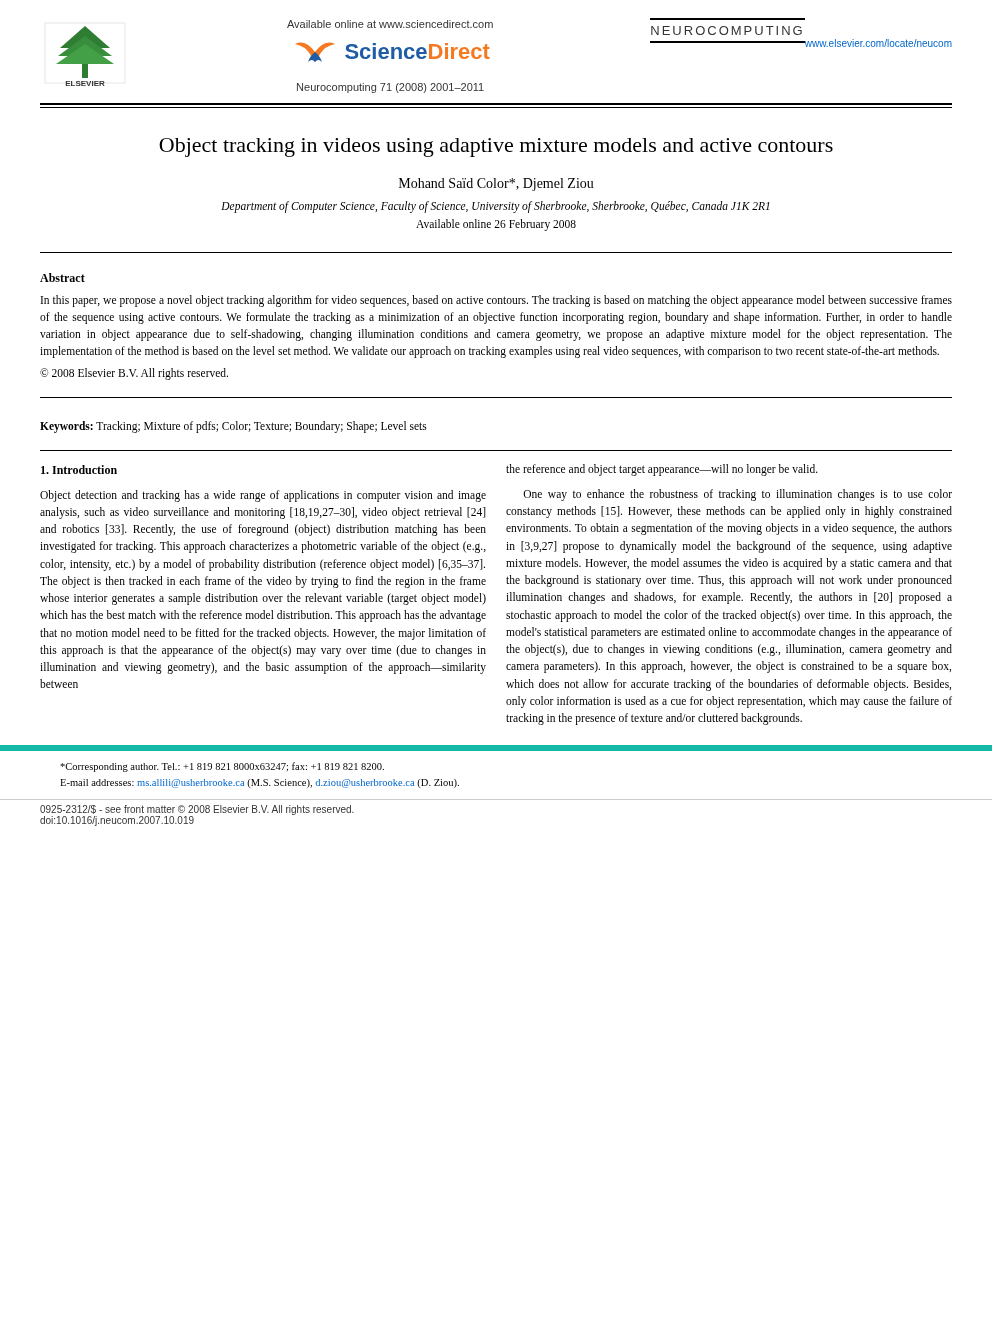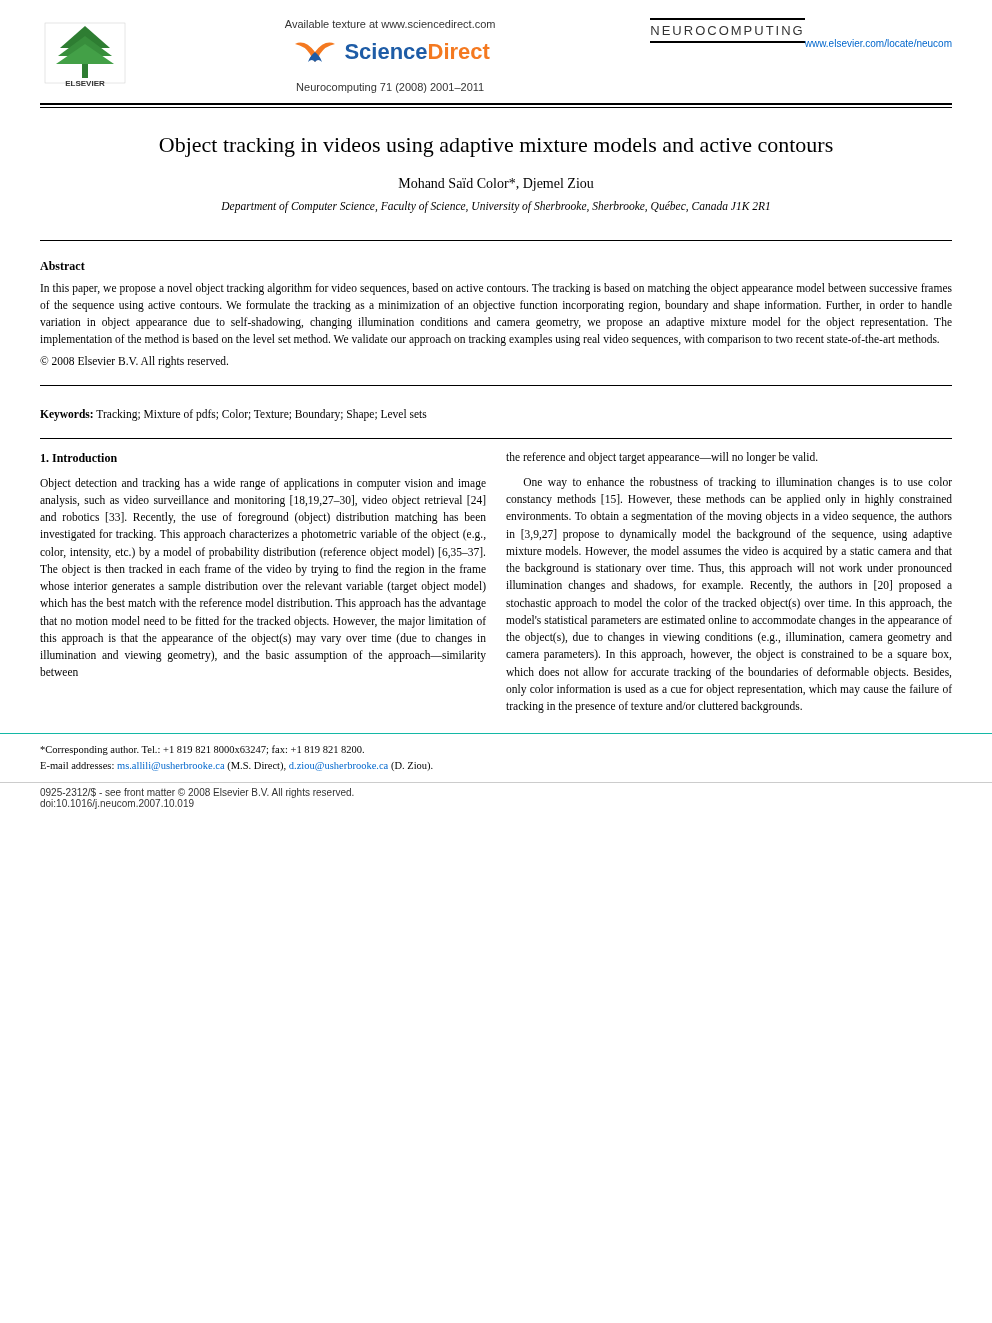--- a/index.html
+++ b/index.html
@@ -196,22 +196,22 @@
     }
     .col p {
       margin-bottom: 8px;
       text-indent: 1.5em;
     }
     .col p:first-of-type {
       text-indent: 0;
     }
     
     .footnotes {
-      padding: 8px 40px;
-      border-top: 1px solid #14b8a6;
+      padding: 8px 60px;
+      border-top: 6px solid #14b8a6;
       margin-top: 10px;
     }
     .footnote-line {
       font-size: 10.5px;
       font-family: 'Times New Roman', serif;
       line-height: 1.5;
     }
     .footnote-link {
       color: #0066cc;
       text-decoration: none;
@@ -248,21 +248,21 @@
         <polygon points="45,8 20,30 70,30" fill="#2e7d32"></polygon>
         <polygon points="45,18 18,38 72,38" fill="#388e3c"></polygon>
         <polygon points="45,26 16,46 74,46" fill="#43a047"></polygon>
 
         <text x="45" y="68" text-anchor="middle" font-size="8" font-family="Arial" font-weight="bold" fill="#333">ELSEVIER</text>
       </svg>
     </div>
 
     <div class="header-center">
       <div class="available-online">
-        <span>Available texture at www.sciencedirect.com</span>
+        <span>Available online at www.sciencedirect.com</span>
       </div>
       <div class="sciencedirect-logo">
 
         <svg class="sd-bird" viewBox="0 0 50 35" xmlns="http://www.w3.org/2000/svg">
           <path d="M25,18 Q15,5 5,10 Q15,12 20,20 Q22,25 25,28 Q28,25 30,20 Q35,12 45,10 Q35,5 25,18Z" fill="#f47920"></path>
           <path d="M25,18 Q20,22 18,28 Q22,24 25,28 Q28,24 32,28 Q30,22 25,18Z" fill="#1e5ca6"></path>
         </svg>
         <span class="sd-text"><span>Science</span>Direct</span>
       </div>
       <div class="journal-name-center">Neurocomputing 71 (2008) 2001–2011</div>
@@ -278,20 +278,21 @@
 
   <div class="header-dividers">
     <hr class="divider-line divider-thick">
     <hr class="divider-line">
   </div>
 
   <div class="title-section">
     <div class="paper-title">Object tracking in videos using adaptive mixture models and active contours</div>
     <div class="authors">Mohand Saïd Color*, Djemel Ziou</div>
     <div class="affiliation">Department of Computer Science, Faculty of Science, University of Sherbrooke, Sherbrooke, Québec, Canada J1K 2R1</div>
+    <div class="available-date">Available online 26 February 2008</div>
   </div>
 
   <hr class="section-divider">
 
   <div class="abstract-section">
     <div class="abstract-title">Abstract</div>
     <div class="abstract-text">In this paper, we propose a novel object tracking algorithm for video sequences, based on active contours. The tracking is based on matching the object appearance model between successive frames of the sequence using active contours. We formulate the tracking as a minimization of an objective function incorporating region, boundary and shape information. Further, in order to handle variation in object appearance due to self-shadowing, changing illumination conditions and camera geometry, we propose an adaptive mixture model for the object representation. The implementation of the method is based on the level set method. We validate our approach on tracking examples using real video sequences, with comparison to two recent state-of-the-art methods.</div>
     <div class="copyright">© 2008 Elsevier B.V. All rights reserved.</div>
   </div>
 
@@ -317,21 +318,21 @@
       <p>the reference and object target appearance—will no longer be valid.</p>
       <p>One way to enhance the robustness of tracking to illumination changes is to use color constancy methods [15]. However, these methods can be applied only in highly constrained environments. To obtain a segmentation of the moving objects in a video sequence, the authors in [3,9,27] propose to dynamically model the background of the sequence, using adaptive mixture models. However, the model assumes the video is acquired by a static camera and that the background is stationary over time. Thus, this approach will not work under pronounced illumination changes and shadows, for example. Recently, the authors in [20] proposed a stochastic approach to model the color of the tracked object(s) over time. In this approach, the model's statistical parameters are estimated online to accommodate changes in the appearance of the object(s), due to changes in viewing conditions (e.g., illumination, camera geometry and camera parameters). In this approach, however, the object is constrained to be a square box, which does not allow for accurate tracking of the boundaries of deformable objects. Besides, only color information is used as a cue for object representation, which may cause the failure of tracking in the presence of texture and/or cluttered backgrounds.</p>
     </div>
   </div>
 
   <div class="footnotes">
     <div class="footnote-line">*Corresponding author. Tel.: +1 819 821 8000x63247; fax: +1 819 821 8200.</div>
     <div class="footnote-line">
       <span>E-mail addresses:</span>
       <a href="#" class="footnote-link ref-link">ms.allili@usherbrooke.ca</a>
-      <span> (<span>M.S. Direct</span>),</span>
+      <span> (<span>M.S. Science</span>),</span>
       <a href="#" class="footnote-link ref-link">d.ziou@usherbrooke.ca</a>
       <span> (<span>D. Ziou</span>).</span>
     </div>
   </div>
 
   <div class="bottom-strip">
     <span>0925-2312/$ - see front matter © 2008 Elsevier B.V. All rights reserved.</span><br>
     <span>doi:10.1016/j.neucom.2007.10.019</span>
   </div>
 

